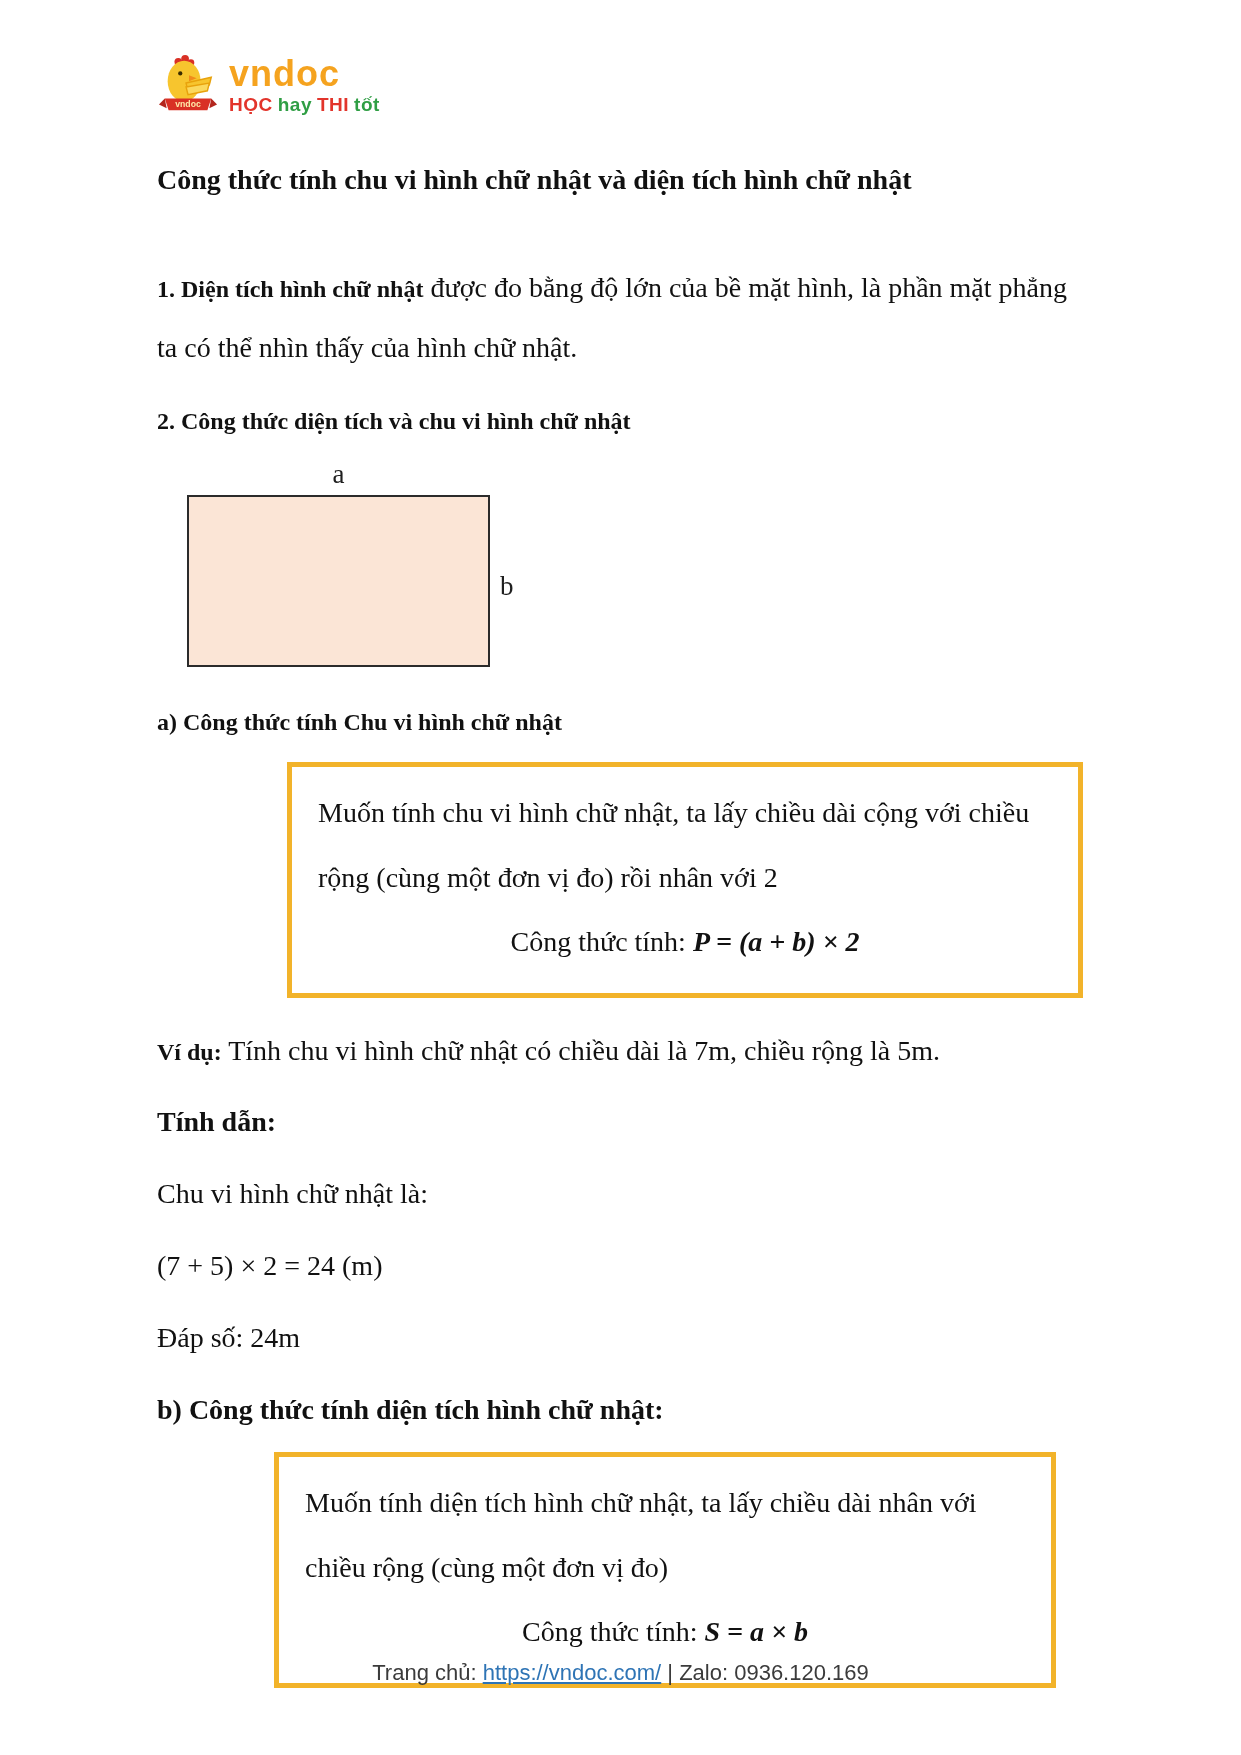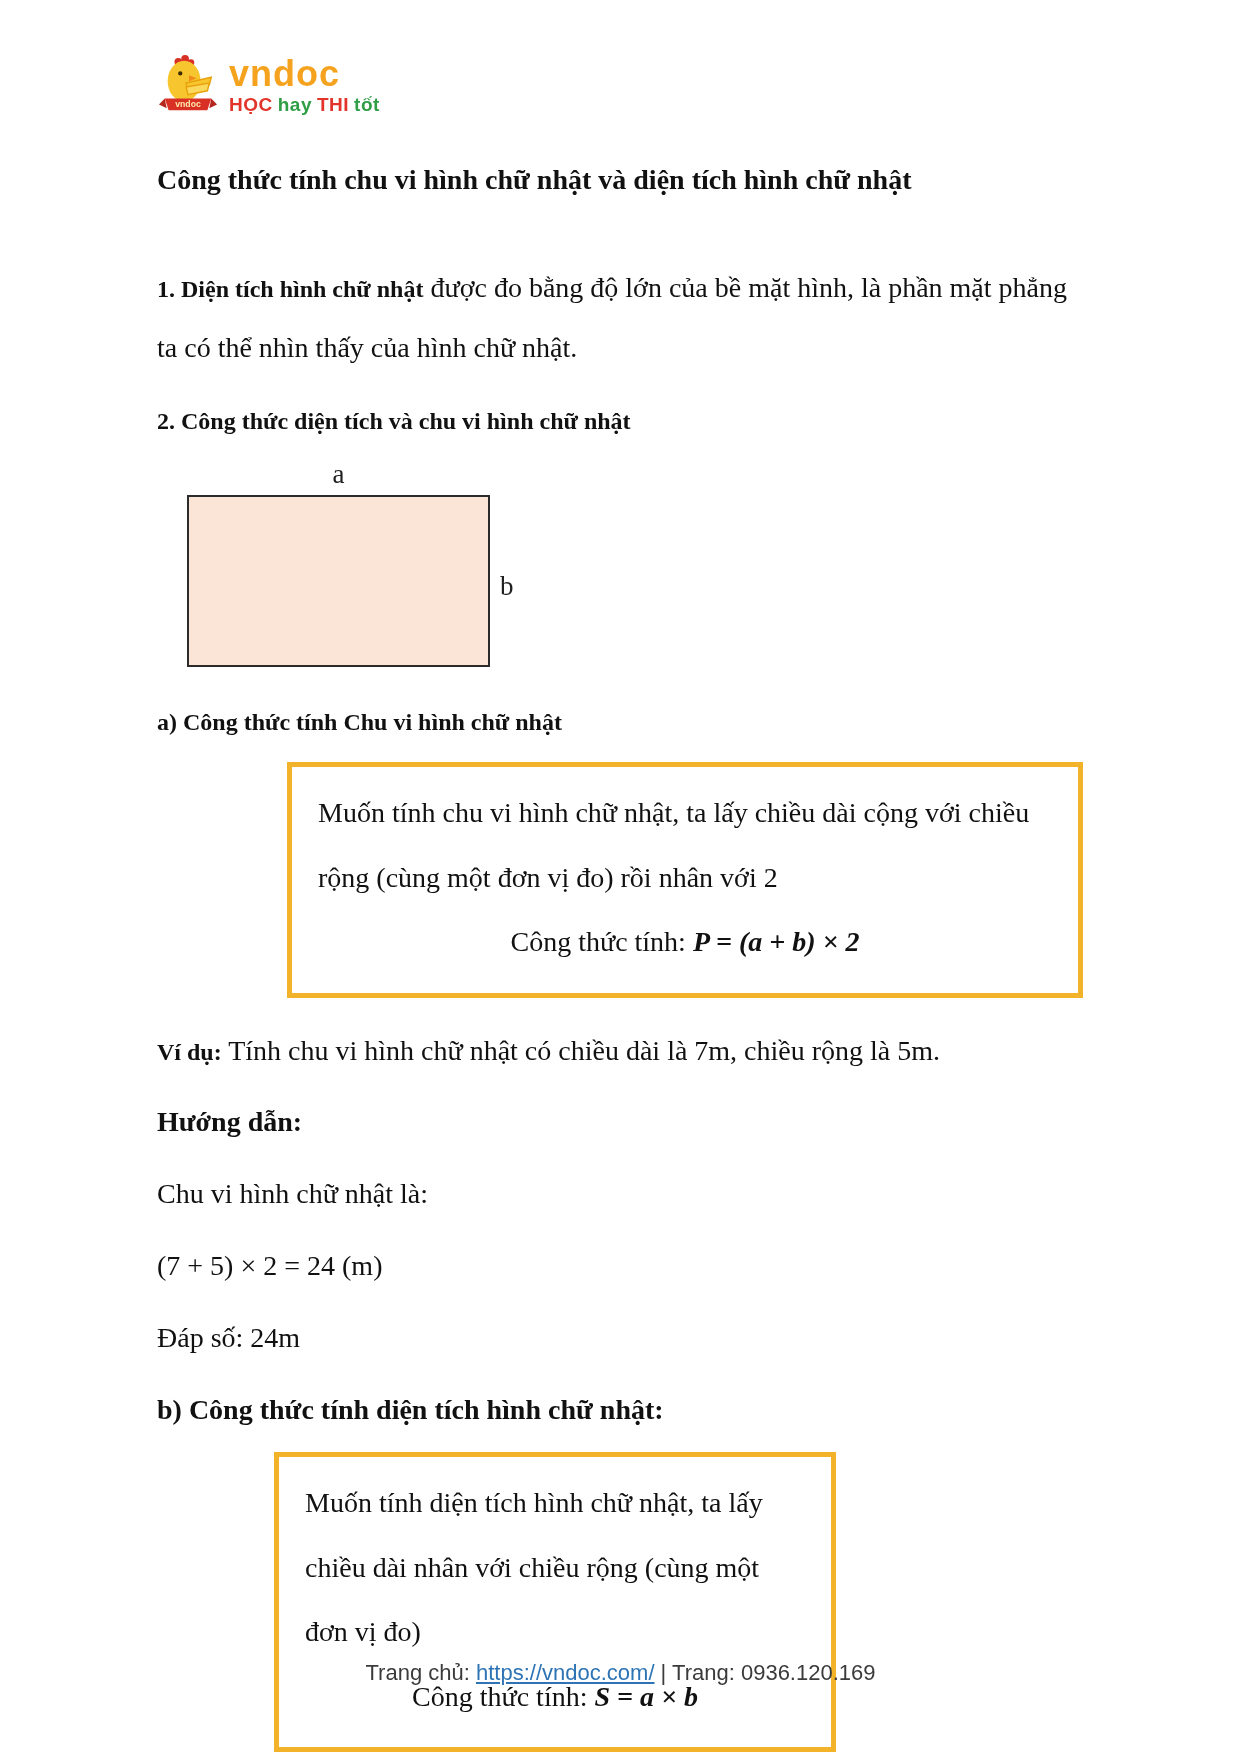--- a/index.html
+++ b/index.html
@@ -72,21 +72,21 @@
 
   
   .formula-box {
     border: 5px solid #f2b32a;
     font-size: 28px;
     line-height: 2.3;
     padding: 14px 26px 18px 26px;
     background: #ffffff;
   }
   .box-perimeter { margin-top: 26px; margin-left: 130px; width: 796px; }
-  .box-area      { margin-top: 24px; margin-left: 117px; width: 562px; }
+  .box-area      { margin-top: 24px; margin-left: 117px; width: 782px; }
   .formula-line { text-align: center; }
   .formula-bold { font-weight: bold; font-style: italic; }
 
   .p-line { margin-top: 34px; font-size: 28px; line-height: 1.35; }
 
   
   .footer {
     position: absolute;
     left: 0; right: 0;
     top: 1660px;
@@ -148,31 +148,31 @@
 
     <p class="h-bold h-a">a) Công thức tính Chu vi hình chữ nhật</p>
 
     <div class="formula-box box-perimeter">
       <div>Muốn tính chu vi hình chữ nhật, ta lấy chiều dài cộng với chiều rộng (cùng một đơn vị đo) rồi nhân với 2</div>
       <div class="formula-line"><span>Công thức tính: </span><span class="formula-bold">P = (a + b) × 2</span></div>
     </div>
 
     <p class="p-line"><span class="h-bold">Ví dụ:</span><span> Tính chu vi hình chữ nhật có chiều dài là 7m, chiều rộng là 5m.</span></p>
 
-    <p class="p-line h-bold">Hướng dẫn:</p>
+    <p class="p-line h-bold">Tính dẫn:</p>
 
     <p class="p-line">Chu vi hình chữ nhật là:</p>
 
     <p class="p-line">(7 + 5) × 2 = 24 (m)</p>
 
     <p class="p-line">Đáp số: 24m</p>
 
     <p class="p-line h-bold h-b">b) Công thức tính diện tích hình chữ nhật:</p>
 
     <div class="formula-box box-area">
       <div>Muốn tính diện tích hình chữ nhật, ta lấy chiều dài nhân với chiều rộng (cùng một đơn vị đo)</div>
       <div class="formula-line"><span>Công thức tính: </span><span class="formula-bold">S = a × b</span></div>
     </div>
 
   </div>
 
-  <div class="footer"><span>Trang chủ: </span><a class="link">https://vndoc.com/</a><span> | Trang: 0936.120.169</span></div>
+  <div class="footer"><span>Trang chủ: </span><a class="link">https://vndoc.com/</a><span> | Zalo: 0936.120.169</span></div>
 </div>
 
 </body></html>

